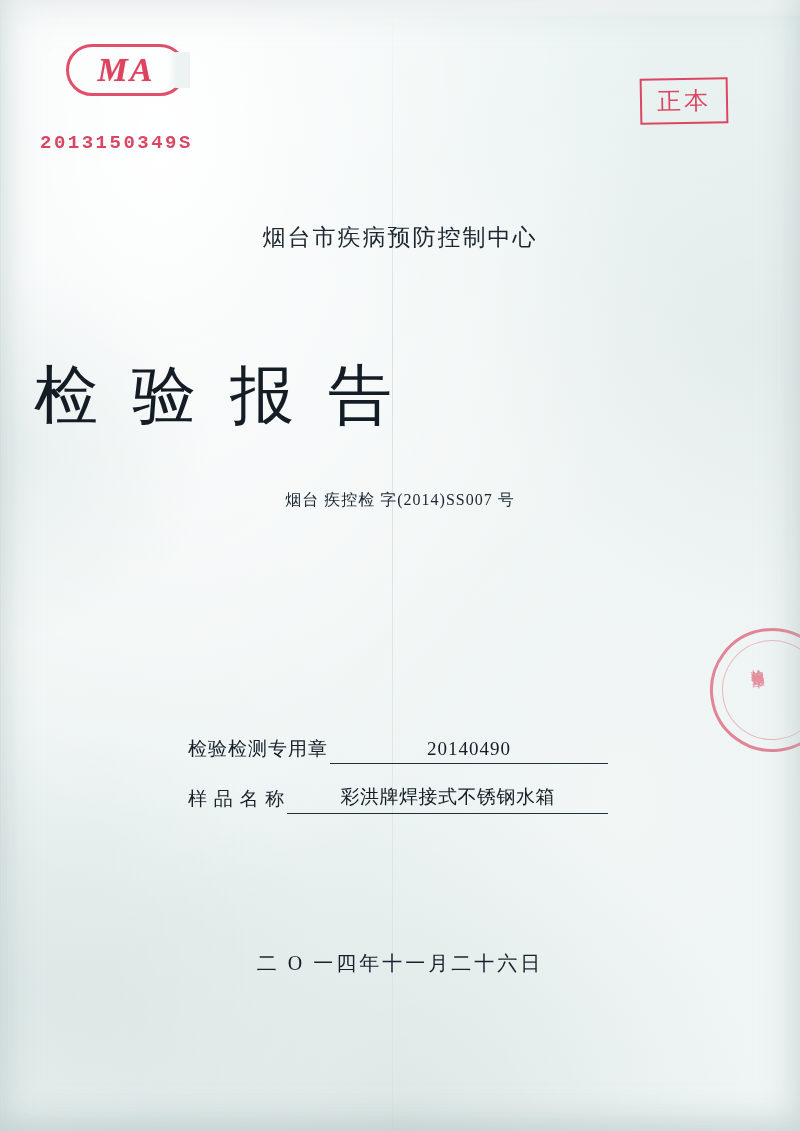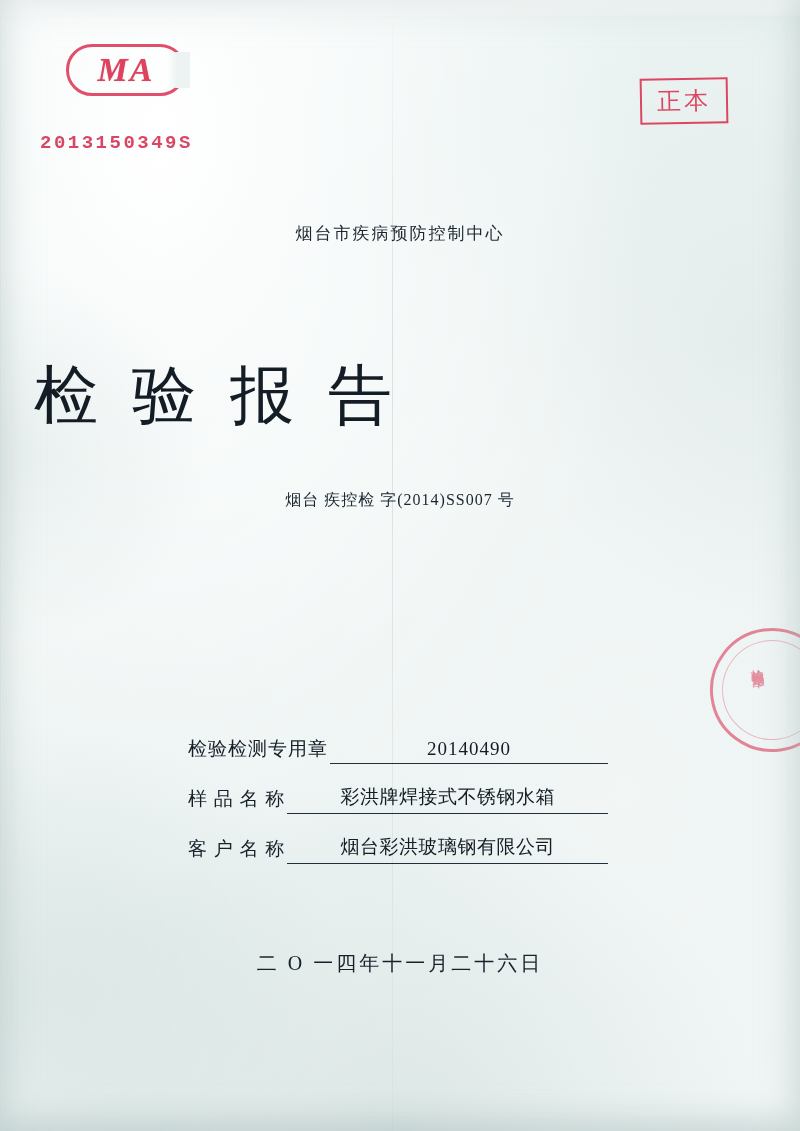--- a/index.html
+++ b/index.html
@@ -160,21 +160,21 @@
     opacity: 0.9;
   }
 
   
   .org {
     position: absolute;
     left: 0; right: 0;
     top: 222px;
     text-align: center;
     font-family: "Liberation Serif", serif;
-    font-size: 17px;
+    font-size: 23px;
     letter-spacing: 2px;
     color: #1b2630;
   }
   .title {
     position: absolute;
     left: 0; right: 0;
     top: 352px;
     font-family: "Liberation Serif", serif;
     font-weight: 400;
     font-size: 64px;
@@ -284,23 +284,19 @@
     <div class="field">
       <span class="f-label">检验检测专用章</span>
       <span class="f-value mono">20140490</span>
     </div>
 
     <div class="field">
       <span class="f-label">样 品 名 称</span>
       <span class="f-value">彩洪牌焊接式不锈钢水箱</span>
     </div>
 
-    <div class="field">
-      <span class="f-label">客 户 名 称</span>
-      <span class="f-value">烟台彩洪玻璃钢有限公司</span>
-    </div>
 
   </div>
 
   <div class="date">二 O 一四年十一月二十六日</div>
 
   <div class="edge"></div>
 </div>
 
 </body></html>

